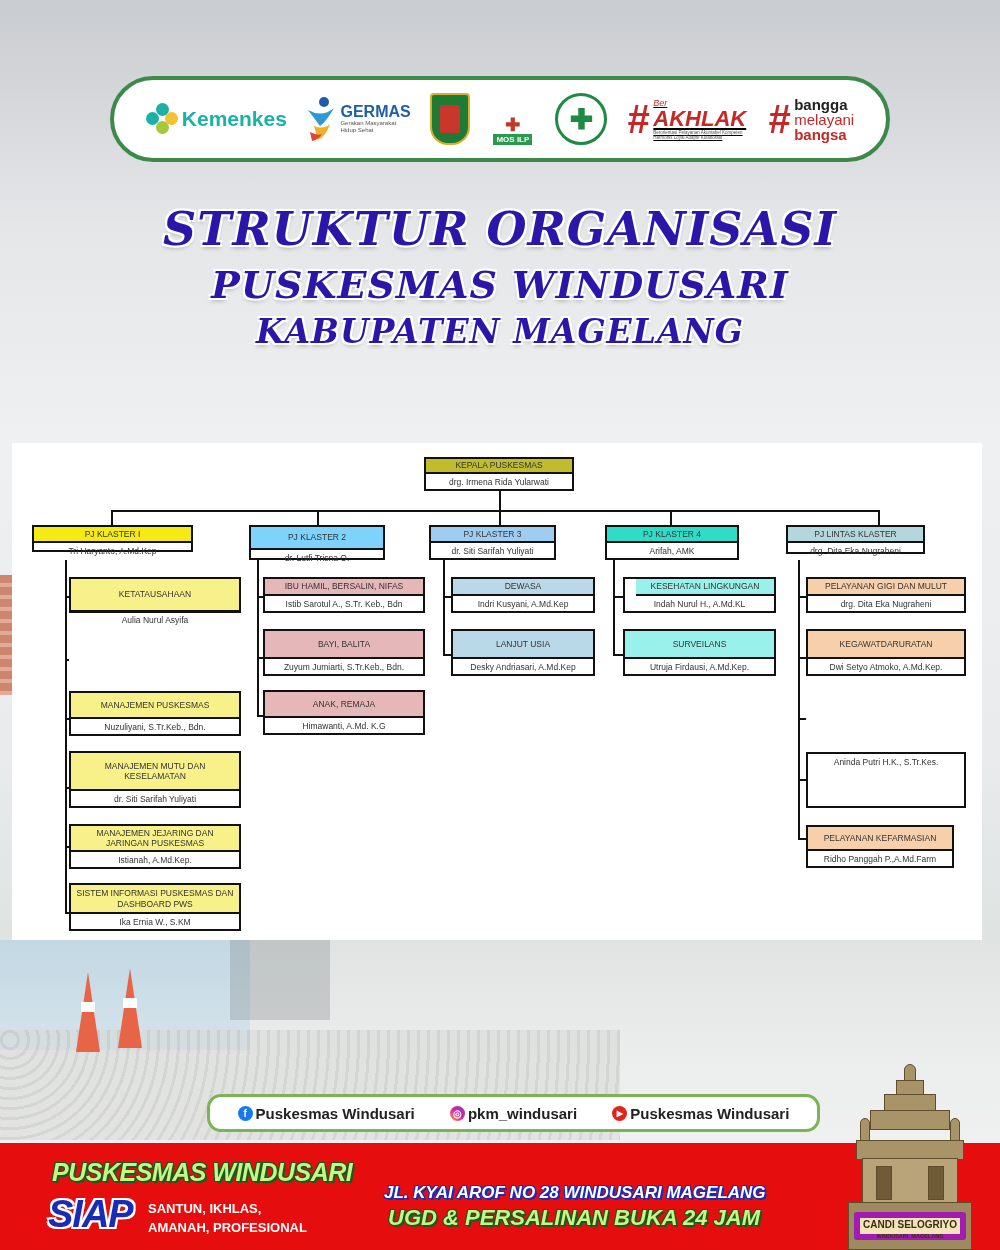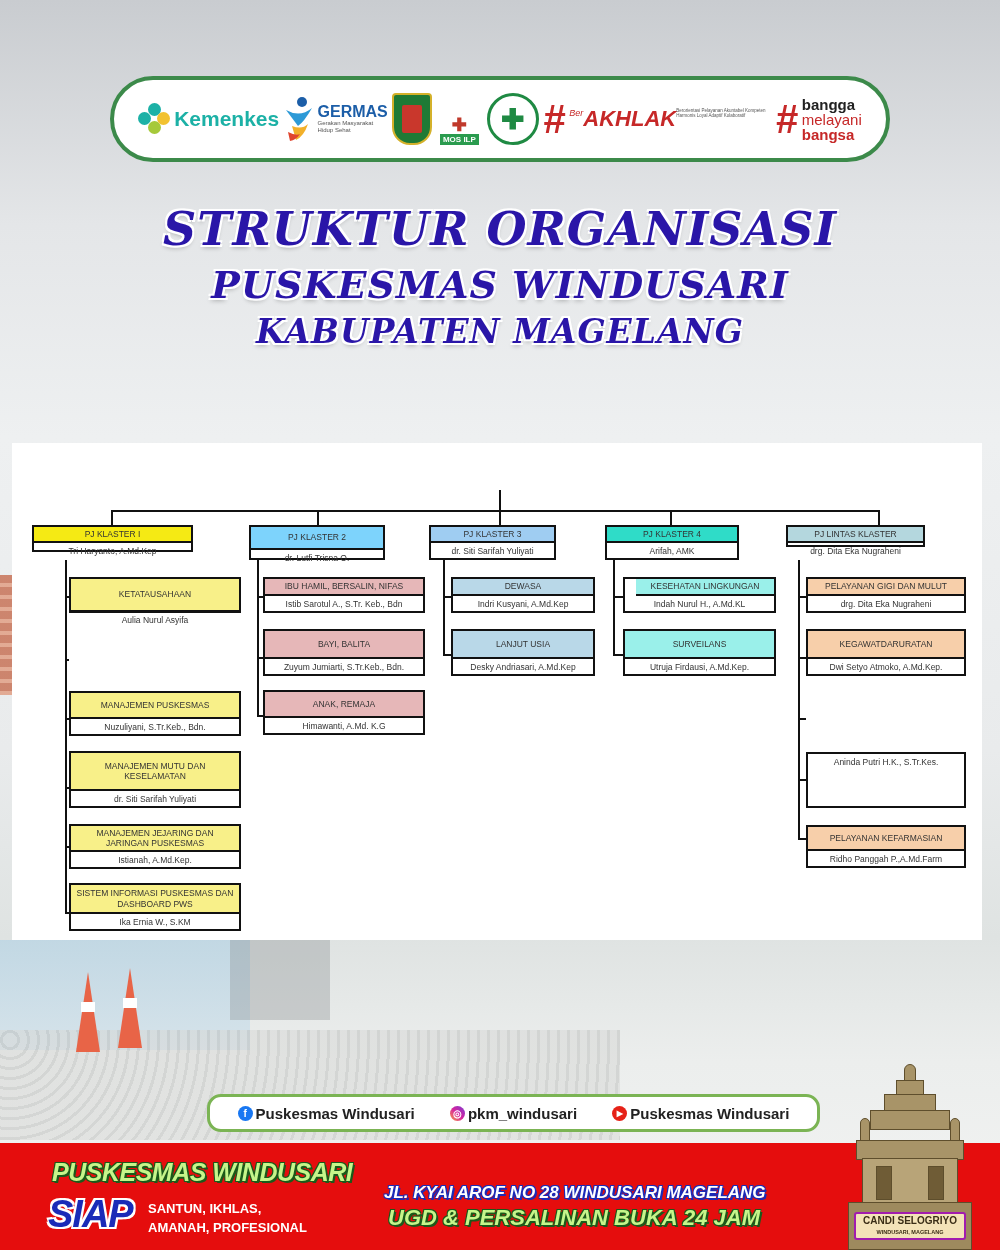--- a/index.html
+++ b/index.html
@@ -29,21 +29,21 @@
   .kemenkes-text { color: #1cb1a6; font-size: 21px; font-weight: bold; }
   .germas-text { color: #1c5ea8; font-weight: bold; font-size: 16px; line-height: 1; }
   .germas-sub { color: #555; font-size: 6px; line-height: 1.2; }
   .shield { width: 40px; height: 52px; background: #1f7a35; border: 2px solid #d4b12a; border-radius: 4px 4px 18px 18px; display:flex; align-items:center; justify-content:center; }
   .shield i { display:block; width: 20px; height: 28px; background: #c9372c; border-radius: 2px; }
   .circle-logo { width: 52px; height: 52px; border-radius: 50%; border: 3px solid #1f8a43; display:flex; align-items:center; justify-content:center; color:#1f8a43; font-size: 28px; font-weight:bold; }
   .mos-logo { width: 46px; height: 52px; display:flex; flex-direction:column; align-items:center; justify-content:flex-end; }
   .mos-logo .mos-top { color:#c0392b; font-size: 18px; font-weight:bold; line-height:1; }
   .mos-logo .mos-bot { background:#2a9b4e; color:#fff; font-size: 8px; padding: 1px 3px; font-weight:bold; }
   .hash { color: #c62828; font-size: 40px; font-weight: bold; line-height: 1; font-style: italic; }
-  .akhlak-wrap { display:flex; flex-direction:row; }
+  .akhlak-wrap { display:flex; flex-direction:column;text-decoration:underline; }
   .akhlak-ber { color:#c62828; font-size: 9px; font-style: italic; }
   .akhlak { color:#c62828; font-size: 22px; font-weight: bold; font-style: italic; line-height: 1; }
   .akhlak-sub { color:#555; font-size: 4.5px; line-height: 1.2; }
   .bangga-wrap { display:flex; flex-direction:column; font-size: 15px; line-height: 1; font-weight:bold; }
   .bangga-wrap .b1 { color:#222; } .bangga-wrap .b2 { color:#c62828; font-weight: normal; } .bangga-wrap .b3 { color:#c62828; }
 
   
   .titles { position: absolute; left: 0; top: 198px; width: 1000px; text-align: center; }
   .titles div {
     font-family: "DejaVu Serif", serif; font-weight: bold; font-style: italic;
@@ -89,21 +89,21 @@
   }
   .f-ugd {
     position: absolute; left: 356px; top: 62px; font-size: 22px; font-weight: bold; font-style: italic; color: #c6f58a;
     text-shadow: 2px 2px 0 #1a5a1a, -1px -1px 0 #1a5a1a, 1px -1px 0 #1a5a1a, -1px 1px 0 #1a5a1a;
     margin-left: 32px;
   }
   
   .temple { position: absolute; left: 840px; top: 1062px; width: 140px; height: 188px; }
   .tp { position: absolute; background: #a89468; border: 1px solid #5e4e2c; }
   .temple-label {
-    position: absolute; left: 14px; top: 150px; width: 112px; height: 28px; background: #f3e3b8; border: 2px solid #a21caf; border-radius: 3px;
+    position: absolute; left: 14px; top: 150px; width: 112px; height: 28px; background: #f3e3b8; border: 6px solid #a21caf; border-radius: 3px;
     text-align:center; color: #3a2e16;
   }
   .temple-label .l1 { font-size: 10px; font-weight: bold; line-height: 14px; }
   .temple-label .l2 { font-size: 5.5px; font-weight: bold; line-height: 8px; }
 </style>
 </head>
 <body>
 
 <div class="bg-roof"></div>
 <div class="bg-wall"></div>
@@ -194,38 +194,42 @@
   <div class="line" style="left:431px;top:153px;width:8px;height:2px;"></div>
   <div class="line" style="left:431px;top:211px;width:8px;height:2px;"></div>
   <div class="line" style="left:601px;top:153px;width:10px;height:2px;"></div>
   <div class="line" style="left:601px;top:211px;width:10px;height:2px;"></div>
   <div class="line" style="left:786px;top:153px;width:8px;height:2px;"></div>
   <div class="line" style="left:786px;top:214px;width:8px;height:2px;"></div>
   <div class="line" style="left:786px;top:275px;width:8px;height:2px;"></div>
   <div class="line" style="left:786px;top:336px;width:8px;height:2px;"></div>
   <div class="line" style="left:786px;top:395px;width:8px;height:2px;"></div>
 
+  <div class="box" style="left:412px;top:14px;width:150px;height:34px;">
+    <div class="hd" style="height:15px;background:#bfbd2c;">KEPALA PUSKESMAS</div>
+    <div class="nm" style="height:15px;">drg. Irmena Rida Yularwati</div>
+  </div>
 
   <div class="box" style="left:20px;top:82px;width:161px;height:27px;">
     <div class="hd" style="height:16px;background:#f5ea14;">PJ KLASTER I</div>
     <div class="nm" style="height:15px;">Tri Haryanto, A.Md.Kep</div>
   </div>
   <div class="box" style="left:237px;top:82px;width:136px;height:35px;">
     <div class="hd" style="height:23px;background:#7dd3fc;">PJ KLASTER 2</div>
     <div class="nm" style="height:15px;">dr. Lutfi Trisna O.</div>
   </div>
   <div class="box" style="left:417px;top:82px;width:127px;height:35px;">
     <div class="hd" style="height:16px;background:#9fcdf2;">PJ KLASTER 3</div>
     <div class="nm" style="height:15px;">dr. Siti Sarifah Yuliyati</div>
   </div>
   <div class="box" style="left:593px;top:82px;width:134px;height:35px;">
     <div class="hd" style="height:16px;background:#2fdcc8;">PJ KLASTER 4</div>
     <div class="nm" style="height:15px;">Arifah, AMK</div>
   </div>
-  <div class="box" style="left:774px;top:82px;width:139px;height:22px;">
+  <div class="box" style="left:774px;top:82px;width:139px;height:29px;">
     <div class="hd" style="height:16px;background:#b4d7de;">PJ LINTAS KLASTER</div>
     <div class="nm" style="height:15px;">drg. Dita Eka Nugraheni</div>
   </div>
 
   <div class="box" style="left:57px;top:134px;width:172px;height:36px;">
     <div class="hd" style="height:33px;background:#f8f089;">KETATAUSAHAAN</div>
     <div class="nm" style="height:15px;">Aulia Nurul Asyifa</div>
   </div>
   <div class="box" style="left:57px;top:248px;width:172px;height:45px;">
     <div class="hd" style="height:26px;background:#f8f089;">MANAJEMEN PUSKESMAS</div>
@@ -279,21 +283,21 @@
     <div class="hd" style="height:17px;background:#f7cfaa;">PELAYANAN GIGI DAN MULUT</div>
     <div class="nm" style="height:15px;">drg. Dita Eka Nugraheni</div>
   </div>
   <div class="box" style="left:794px;top:186px;width:160px;height:47px;">
     <div class="hd" style="height:28px;background:#f7cfaa;">KEGAWATDARURATAN</div>
     <div class="nm" style="height:15px;">Dwi Setyo Atmoko, A.Md.Kep.</div>
   </div>
   <div class="box" style="left:794px;top:309px;width:160px;height:56px;">
     <div class="nm" style="height:15px;">Aninda Putri H.K., S.Tr.Kes.</div>
   </div>
-  <div class="box" style="left:794px;top:382px;width:160px;height:43px;">
+  <div class="box" style="left:794px;top:382px;width:148px;height:43px;">
     <div class="hd" style="height:24px;background:#f7cfaa;">PELAYANAN KEFARMASIAN</div>
     <div class="nm" style="height:15px;">Ridho Panggah P.,A.Md.Farm</div>
   </div>
 </div>
 
 <div class="social">
   <div class="soc">
     <span class="soc-ico" style="background:#1877f2;">f</span>
     <span>Puskesmas Windusari</span>
   </div>

